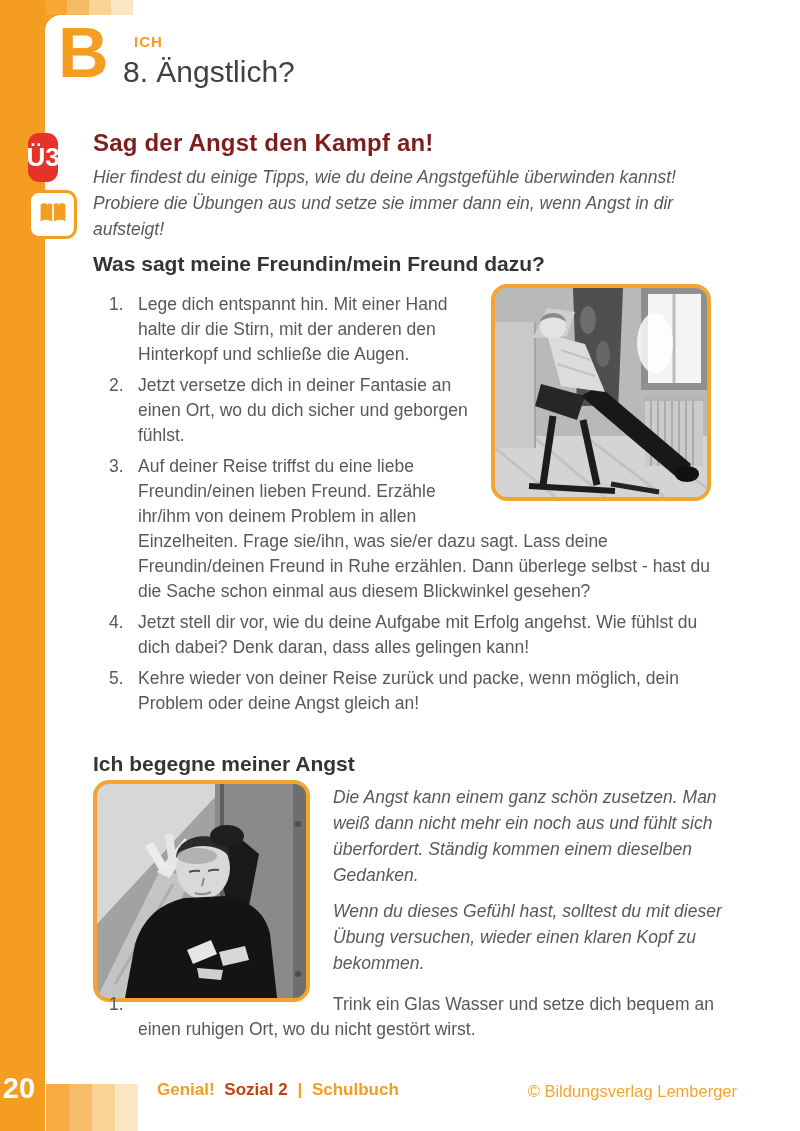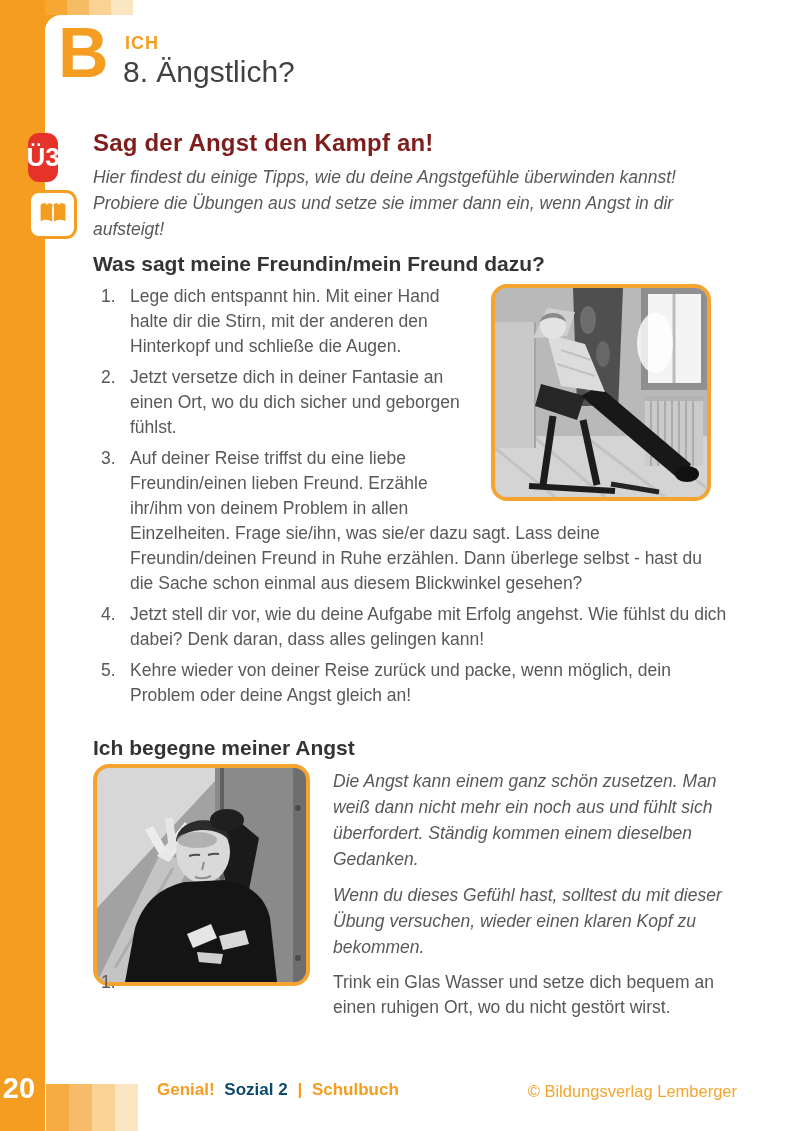--- a/index.html
+++ b/index.html
@@ -13,52 +13,52 @@
   .sidebar{position:absolute;left:0;top:0;width:45px;height:1131px;background:#F59D20;}
   .corner-notch{position:absolute;left:45px;top:15px;width:18px;height:18px;background:#F59D20;}
   .page-panel{position:absolute;left:45px;top:15px;right:0;bottom:0;background:#fff;border-top-left-radius:16px;}
   .top-squares{position:absolute;left:45px;top:0;display:flex;z-index:3;}
   .top-squares div{width:22px;height:15px;}
   .footer-squares{position:absolute;left:46px;top:1084px;display:flex;z-index:3;}
   .footer-squares div{width:23px;height:47px;}
 
   
   .letter-b{position:absolute;left:58px;top:18px;font-size:70px;line-height:70px;font-weight:bold;color:#F59D20;z-index:4;}
-  .kicker{position:absolute;left:125px;top:33px;font-size:18px;font-weight:bold;letter-spacing:1px;color:#F59D20;z-index:4;text-align:center;}
+  .kicker{position:absolute;left:134px;top:33px;font-size:15px;font-weight:bold;letter-spacing:1px;color:#F59D20;z-index:4;text-align:center;}
   .chapter{position:absolute;left:123px;top:55px;font-size:30px;color:#414042;z-index:4;}
 
   
   .badge-u3{position:absolute;left:28px;top:133px;width:30px;height:49px;background:#E6332A;border-radius:11px;
     display:flex;align-items:center;justify-content:center;color:#fff;font-weight:bold;font-size:26px;z-index:5;}
   .tile-book{position:absolute;left:28px;top:190px;width:43px;height:43px;background:#fff;border:3px solid #F59D20;
     border-radius:11px;display:flex;align-items:center;justify-content:center;z-index:5;}
 
   
   #main{position:absolute;left:93px;top:128px;width:644px;z-index:4;color:#58585A;font-size:17.5px;line-height:26px;}
   #main h1{font-size:24px;line-height:30px;margin:0 0 6px;color:#7f1d1d;letter-spacing:.2px;}
   #main h2{font-size:21px;line-height:24px;margin:0 0 8px;color:#343433;}
   #main p{margin:0 0 10px;font-style:italic;}
   #main .intro{margin-bottom:10px;}
-  ol.steps{list-style:none;margin:8px;padding:0;counter-reset:step;}
+  ol.steps{list-style:none;margin:16px;padding:0;counter-reset:step;}
   ol.steps li{counter-increment:step;position:relative;padding-left:29px;margin:0 0 6px;line-height:25px;}
   ol.steps li::before{content:counter(step) ".";position:absolute;left:0;top:0;}
   .sec2-gap{margin-top:20px;}
 
   
   .photo{border:4px solid #F5A52F;border-radius:16px;overflow:hidden;background:#b5b5b5;}
   .photo svg{display:block;}
   .photo-right{float:right;width:212px;height:209px;margin:0 26px 14px 18px;}
   .photo-left{float:left;width:209px;height:214px;margin:-4px 23px 10px 0;}
   .clearfix::after{content:"";display:table;clear:both;}
 
   
   .page-number{position:absolute;left:0;top:1072px;width:38px;text-align:center;color:#fff;font-weight:bold;font-size:29px;z-index:4;}
   .footer-series{position:absolute;left:157px;top:1080px;font-size:17px;font-weight:bold;z-index:4;white-space:nowrap;}
   .footer-series .orange{color:#F59D20;}
-  .footer-series .dark{color:#0c4a6e;}
+  .footer-series .dark{color:#c2410c;}
   .footer-series span{margin-right:5px;}
   .footer-series span:last-child{margin-right:12px;}
   .copyright{position:absolute;right:63px;top:1082px;font-size:16.5px;color:#F5A52F;z-index:4;}
 </style>
 </head>
 <body>
 
 <div class="sidebar"></div>
 <div class="corner-notch"></div>
 <div class="page-panel"></div>

